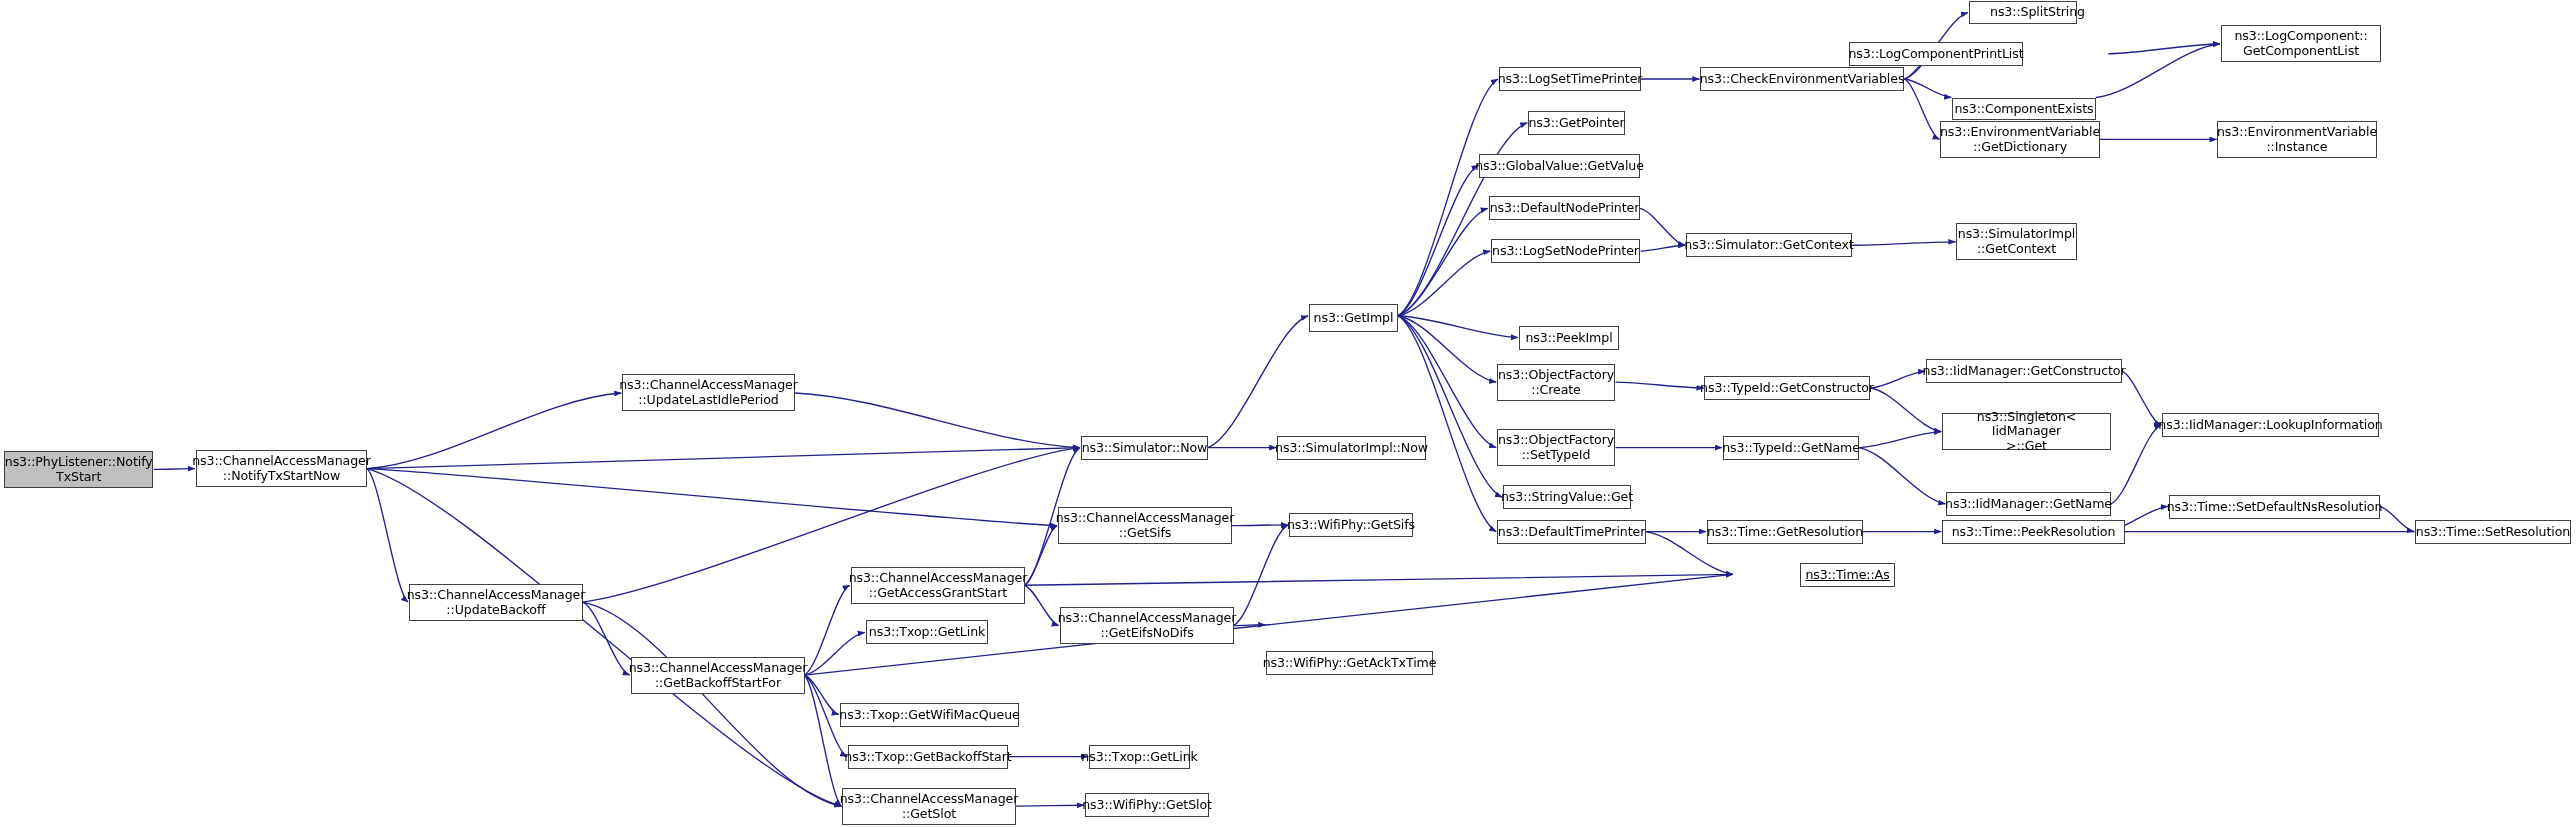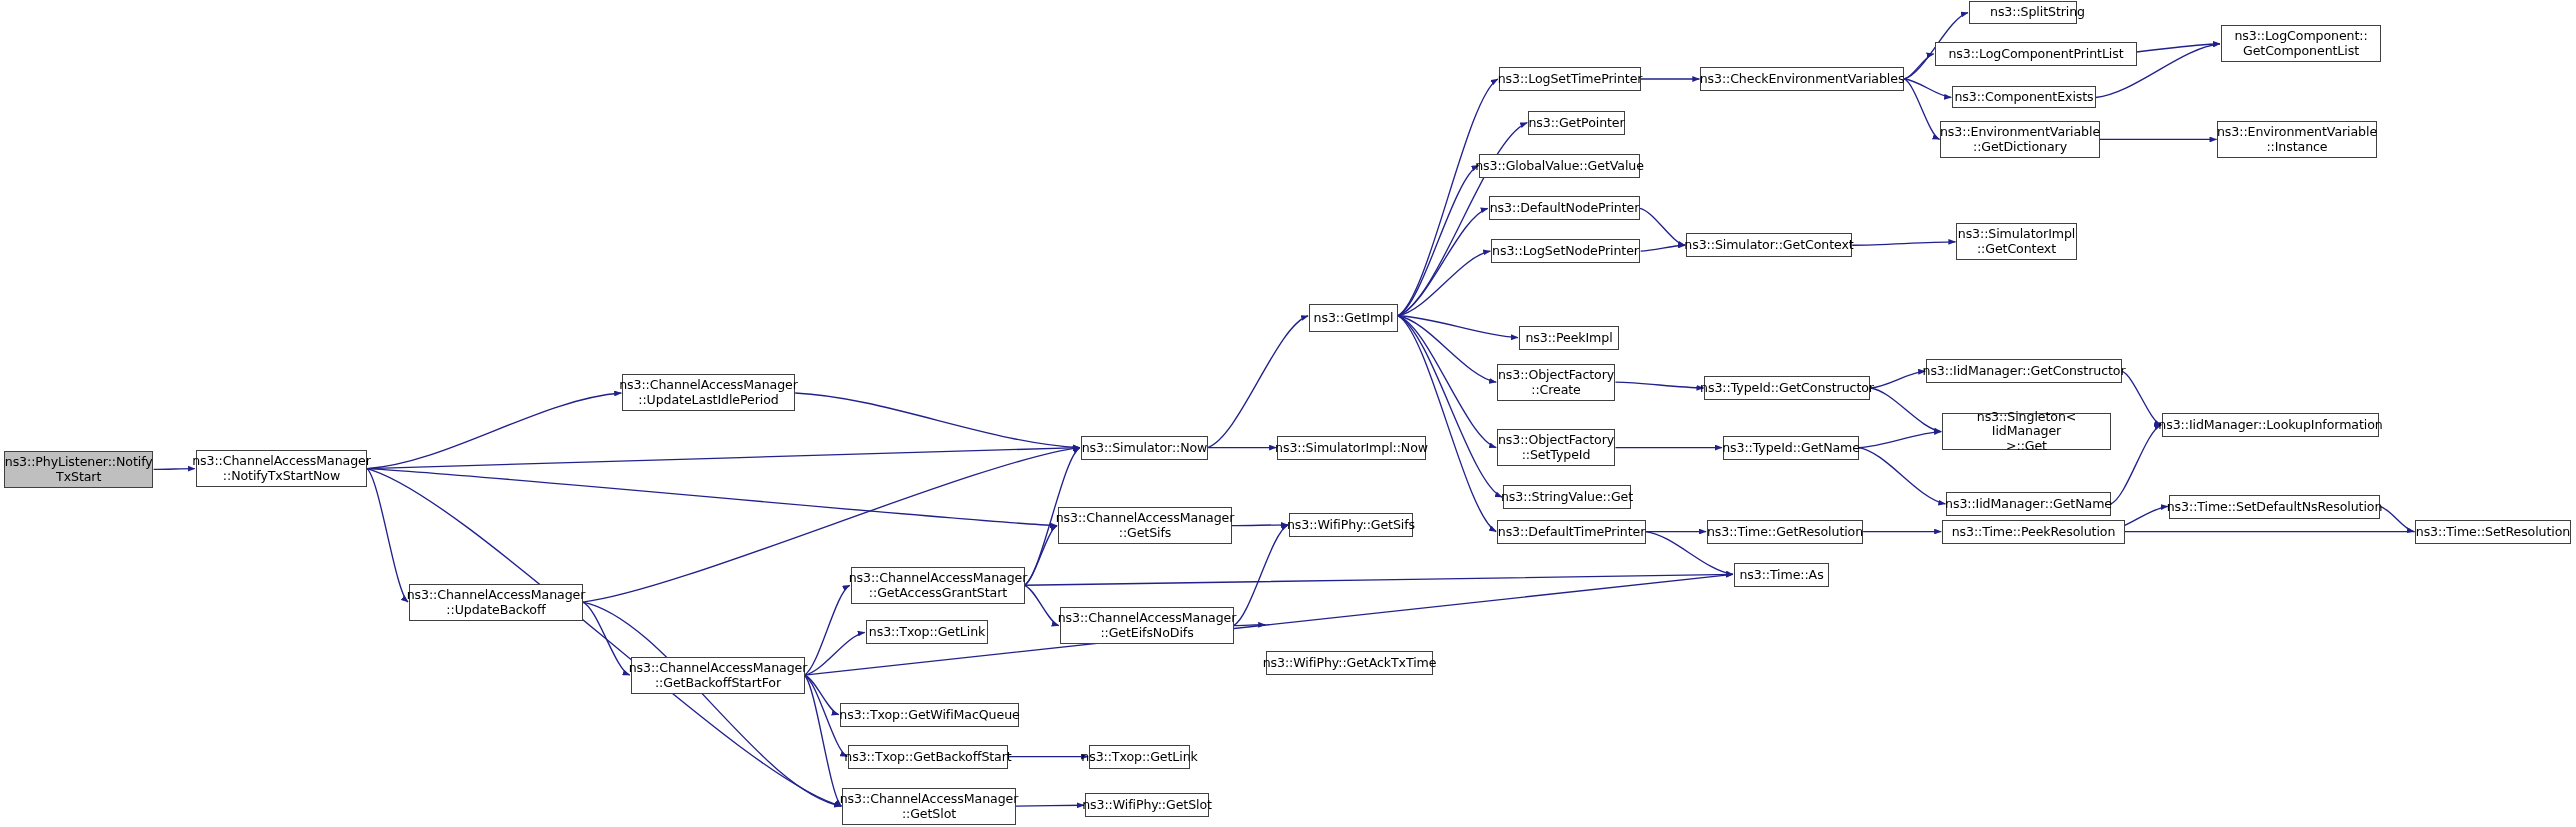--- a/index.html
+++ b/index.html
@@ -195,30 +195,30 @@
       </div>
       <div class="node" style="left: 1704px; top: 376px; width: 166px; height: 23.5px;">
         <span class="lbl">ns3::TypeId::GetConstructor</span>
       </div>
       <div class="node" style="left: 1723px; top: 436px; width: 136px; height: 23.5px;">
         <span class="lbl">ns3::TypeId::GetName</span>
       </div>
       <div class="node" style="left: 1707px; top: 520px; width: 156px; height: 23.5px;">
         <span class="lbl">ns3::Time::GetResolution</span>
       </div>
-      <div class="node" style="left: 1734px; top: 563px; width: 95px; height: 23.5px;">
+      <div class="node" style="left: 1800px; top: 563px; width: 95px; height: 23.5px; text-decoration: underline;">
         <span class="lbl">ns3::Time::As</span>
       </div>
       <div class="node" style="left: 1969px; top: 0.8px; width: 108px; height: 23.5px; padding-left: 29px;">
         <span class="lbl">ns3::SplitString</span>
       </div>
-      <div class="node" style="left: 1935px; top: 42px; width: 202px; height: 23.5px;">
+      <div class="node" style="left: 1849px; top: 42px; width: 174px; height: 23.5px;">
         <span class="lbl">ns3::LogComponentPrintList</span>
       </div>
-      <div class="node" style="left: 1952px; top: 86px; width: 144px; height: 22px;">
+      <div class="node" style="left: 1952px; top: 98px; width: 144px; height: 22px;">
         <span class="lbl">ns3::ComponentExists</span>
       </div>
       <div class="node" style="left: 1940px; top: 121px; width: 160px; height: 37px;">
         <span class="lbl">ns3::EnvironmentVariable
 ::GetDictionary</span>
       </div>
       <div class="node" style="left: 1956px; top: 223px; width: 121px; height: 37px;">
         <span class="lbl">ns3::SimulatorImpl
 ::GetContext</span>
       </div>

